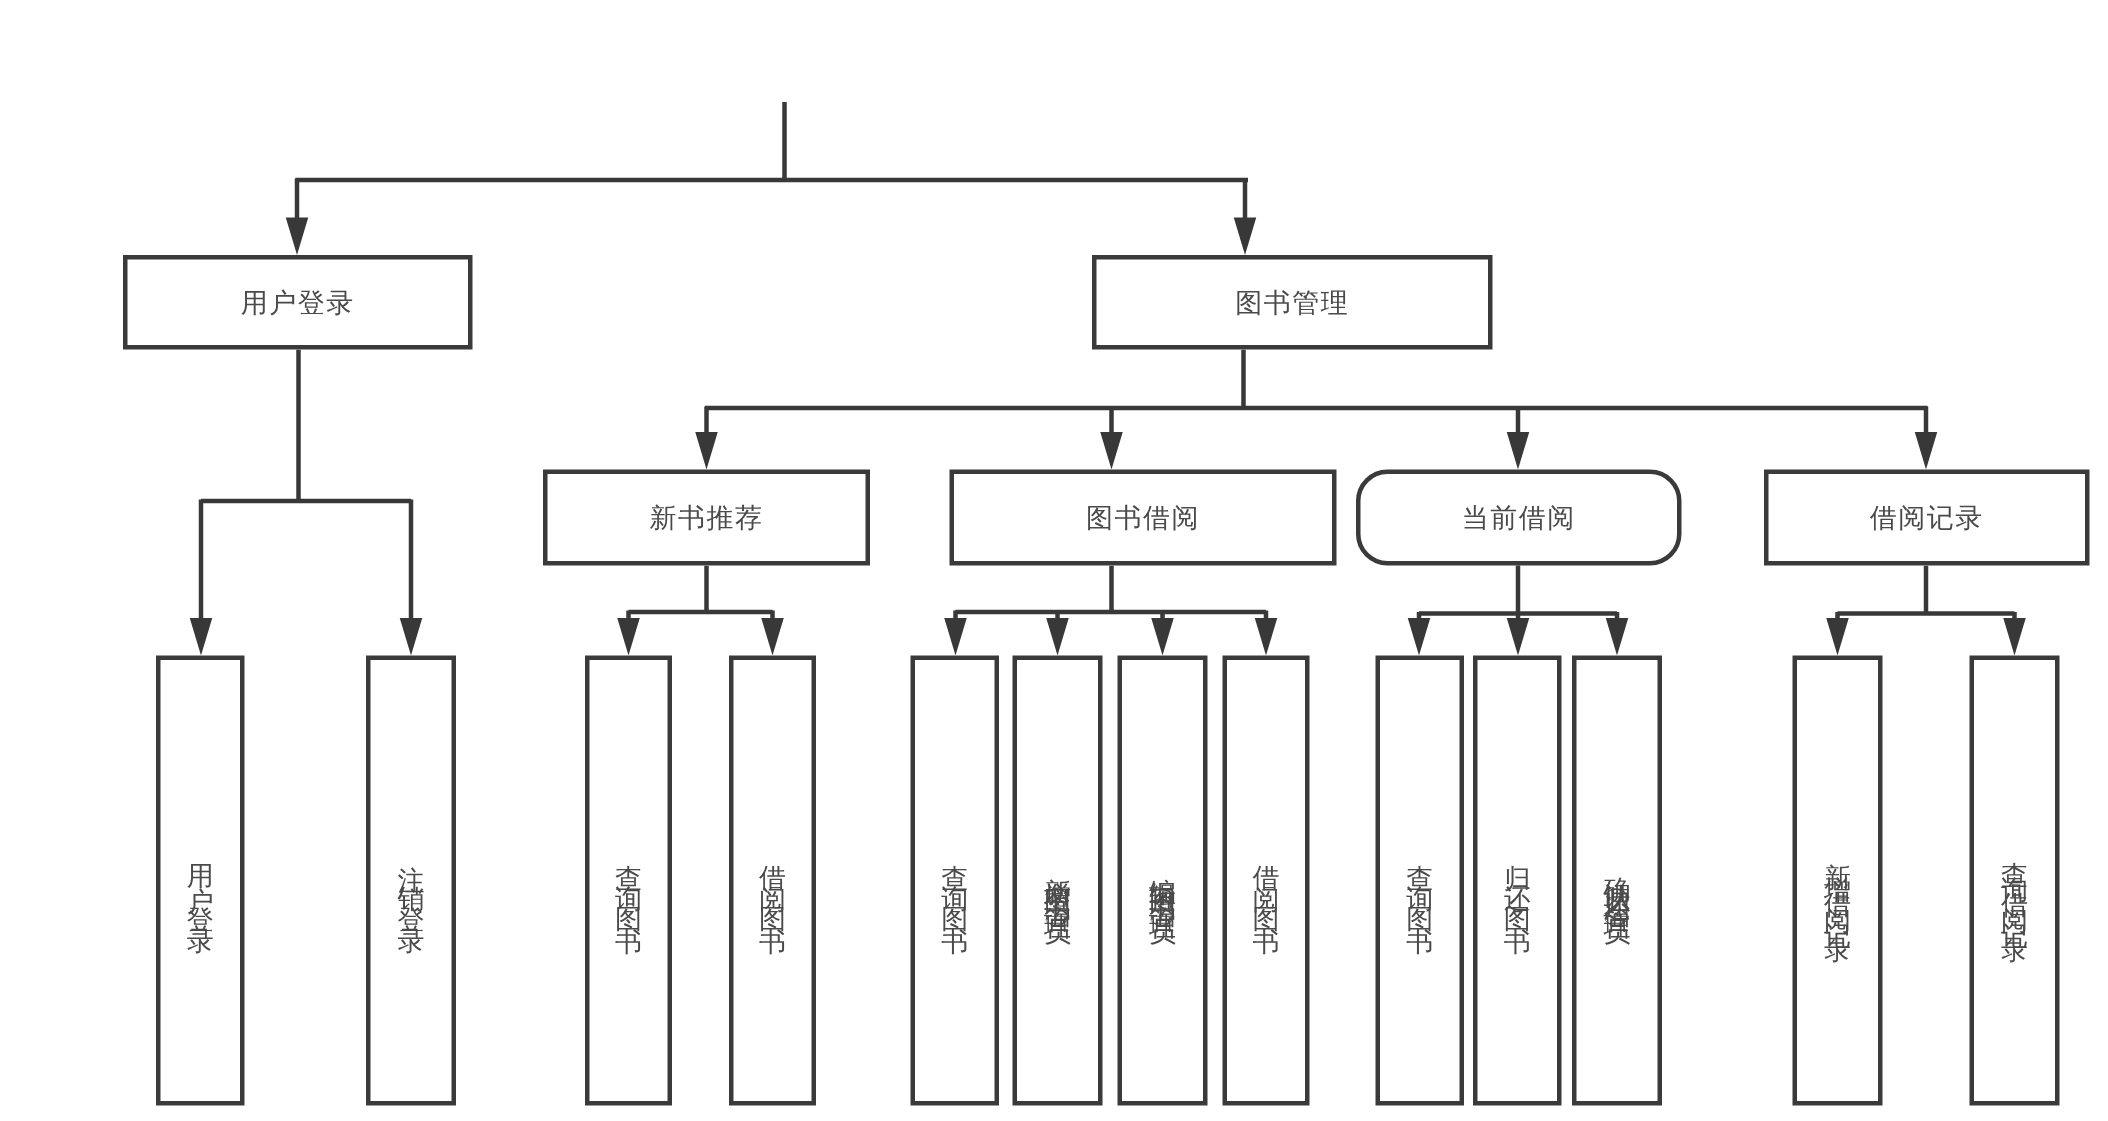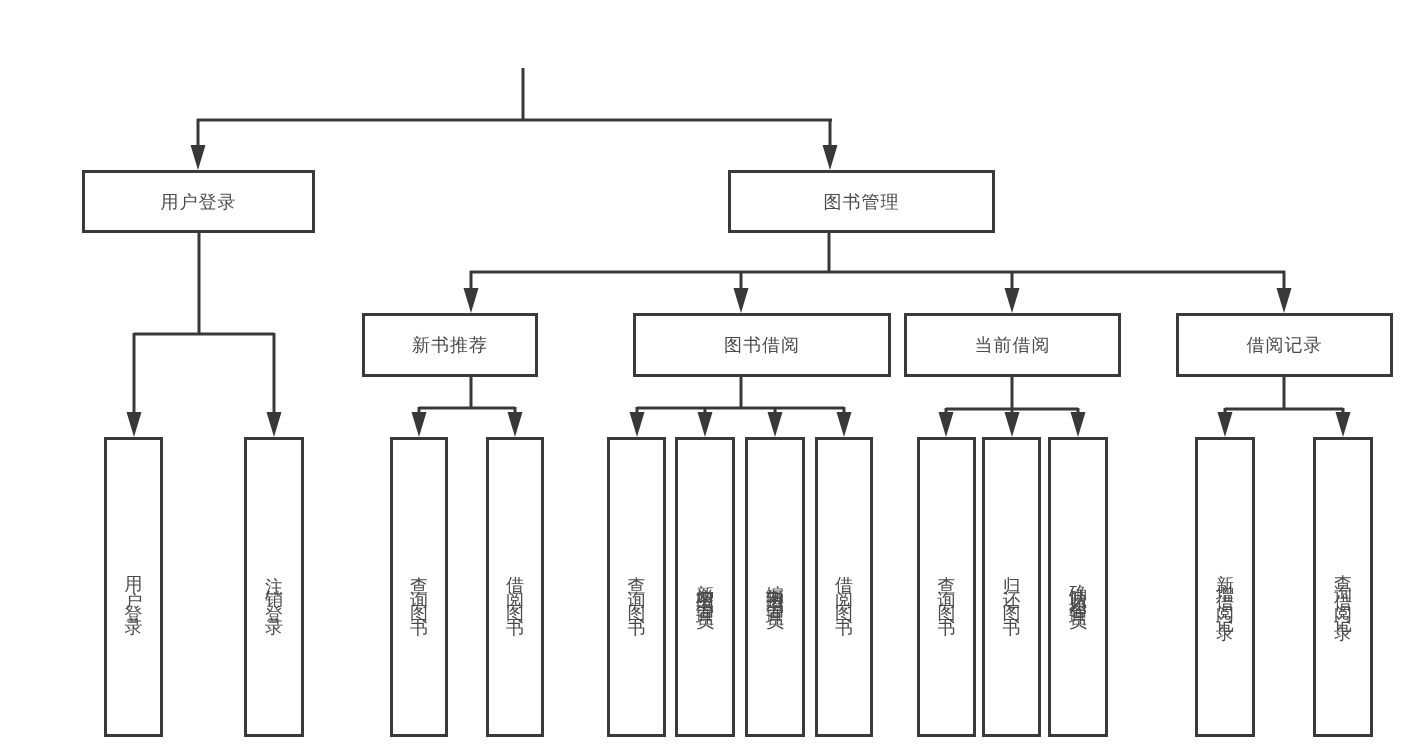--- a/index.html
+++ b/index.html
@@ -31,23 +31,23 @@
     font-size:18px;
     line-height:1;
     padding-top:6px;
   }
   .leaf.medium{letter-spacing:10px;}
   .leaf.tight{letter-spacing:4px;padding-top:2px;}
   
   .n-root{left:20px;top:13px;width:1007px;height:55px;}
   .n-user-login{left:82px;top:170px;width:233px;height:63px;}
   .n-book-mgmt{left:712px;top:170px;width:267px;height:63px;margin-left:16px;}
-  .n-new-books{left:362px;top:313px;width:176px;height:64px;}
+  .n-new-books{left:362px;top:313px;width:218px;height:64px;}
   .n-book-borrow{left:633px;top:313px;width:258px;height:64px;}
-  .n-current-borrow{left:904px;top:313px;width:217px;height:64px;}
+  .n-current-borrow{left:904px;top:313px;width:217px;height:64px;border-radius:21px;}
   .n-borrow-records{left:1176px;top:313px;width:217px;height:64px;}
   .n-leaf{top:437px;height:300px;}
   .l1{left:104px;width:59px;}
   .l2{left:244px;width:60px;}
   .l3{left:390px;width:58px;}
   .l4{left:486px;width:58px;}
   .l5{left:607px;width:59px;}
   .l6{left:675px;width:60px;}
   .l7{left:745px;width:60px;}
   .l8{left:815px;width:58px;}

